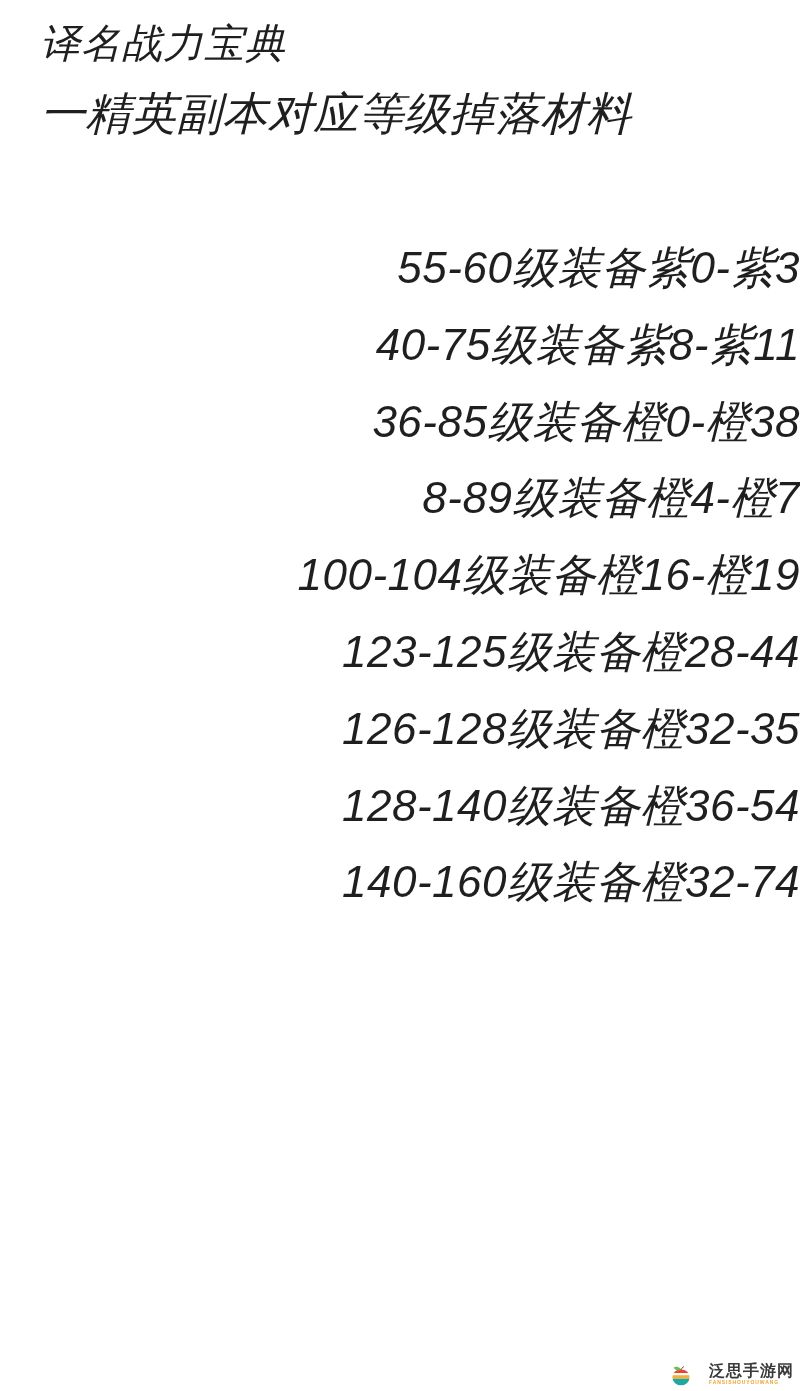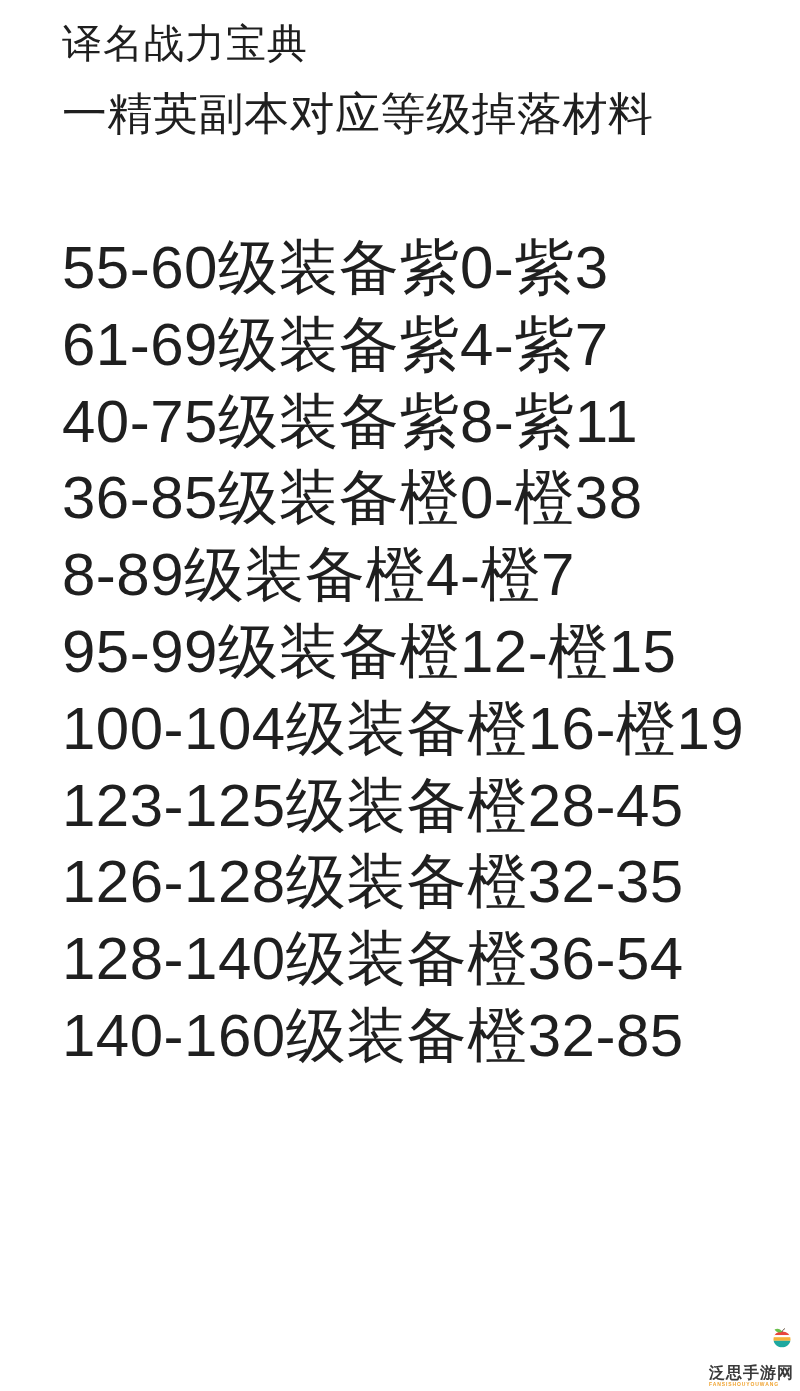--- a/index.html
+++ b/index.html
@@ -12,56 +12,57 @@
     font-family: "Liberation Sans", "DejaVu Sans", sans-serif;
   }
   .page {
     position: relative;
     width: 800px;
     height: 1391px;
     background: #ffffff;
     color: #1f1f1f;
   }
   .content {
-    padding: 20px 0 0 62px;
+    padding: 20px 0 0 40px;
+    font-style: italic;
   }
   .title {
     font-size: 40px;
     line-height: 46px;
     font-weight: 500;
     letter-spacing: 1px;
     white-space: nowrap;
   }
   .subtitle {
     margin-top: 22px;
     font-size: 45px;
     line-height: 52px;
     font-weight: 500;
     letter-spacing: 0.5px;
     white-space: nowrap;
   }
   .drop-list {
     margin-top: 90px;
   }
   .list-item {
-    font-size: 60px;
+    font-size: 44px;
     line-height: 76.8px;
     height: 76.8px;
     font-weight: 400;
     letter-spacing: 0.5px;
     white-space: nowrap;
+    text-align: right;
   }
   .watermark {
     position: absolute;
     right: 6px;
     bottom: 4px;
     display: flex;
-    align-items: flex-end;
+    align-items: flex-start;
     gap: 16px;
-    flex-direction: column;
   }
   .wm-logo {
     width: 24px;
     height: 24px;
     display: inline-block;
   }
   .wm-textcol {
     display: flex;
     flex-direction: column;
     align-items: flex-start;
@@ -88,30 +89,28 @@
 
 <div class="page">
   <div class="content">
 
     <div class="title">译名战力宝典</div>
 
     <div class="subtitle">一精英副本对应等级掉落材料</div>
 
     <div class="drop-list">
       <div class="list-item">55-60级装备紫0-紫3</div>
-      <div class="list-item">61-69级装备紫4-紫7</div>
       <div class="list-item">40-75级装备紫8-紫11</div>
       <div class="list-item">36-85级装备橙0-橙38</div>
       <div class="list-item">8-89级装备橙4-橙7</div>
-      <div class="list-item">95-99级装备橙12-橙15</div>
       <div class="list-item">100-104级装备橙16-橙19</div>
-      <div class="list-item">123-125级装备橙28-45</div>
+      <div class="list-item">123-125级装备橙28-44</div>
       <div class="list-item">126-128级装备橙32-35</div>
       <div class="list-item">128-140级装备橙36-54</div>
-      <div class="list-item">140-160级装备橙32-85</div>
+      <div class="list-item">140-160级装备橙32-74</div>
     </div>
   </div>
 
   <div class="watermark">
     <span class="wm-logo">
       <svg width="24" height="24" viewBox="0 0 24 24" xmlns="http://www.w3.org/2000/svg">
         <defs>
           <clipPath id="appleClip">
             <path d="M12 6.5 C 16.8 6.5 20.5 9.6 20.5 14.2 C 20.5 18.8 16.8 22.3 12 22.3 C 7.2 22.3 3.5 18.8 3.5 14.2 C 3.5 9.6 7.2 6.5 12 6.5 Z"></path>
           </clipPath>

